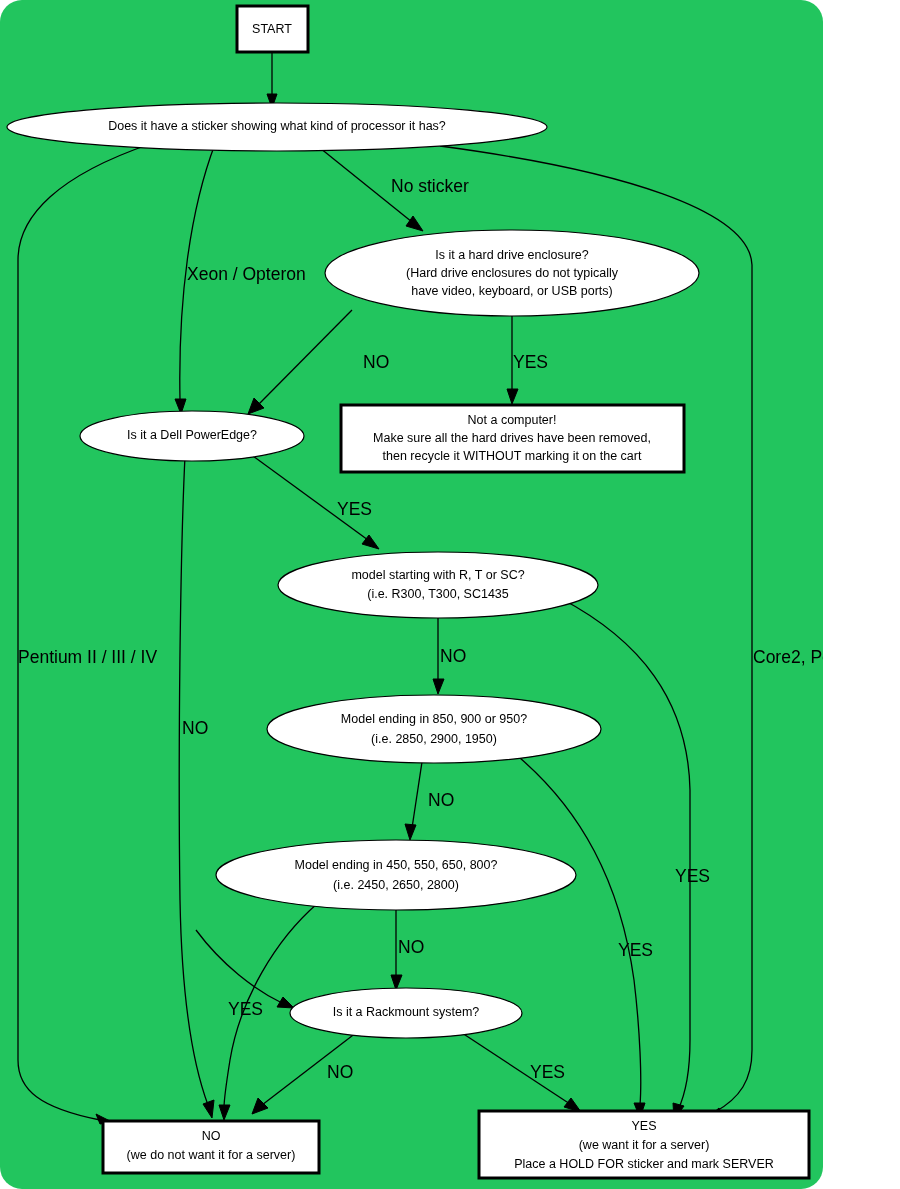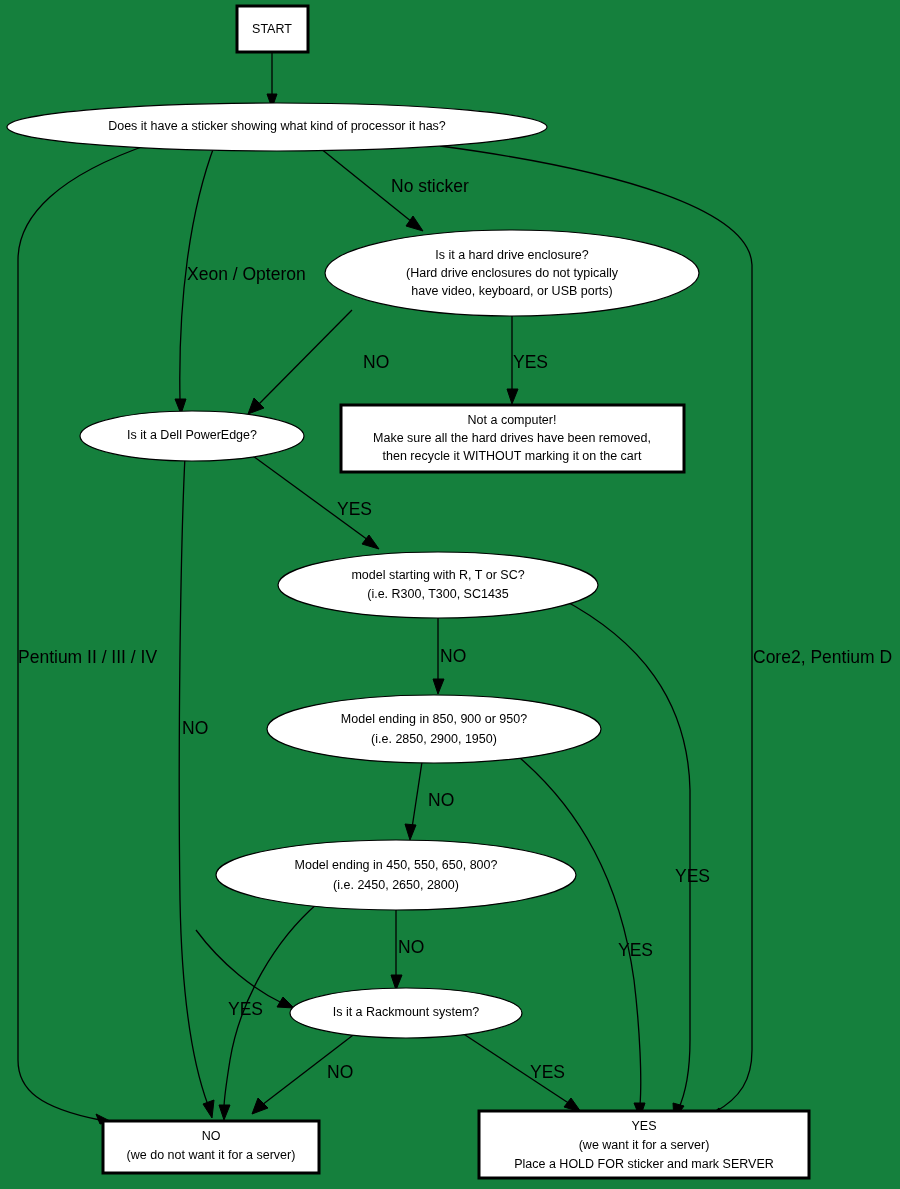--- a/index.html
+++ b/index.html
@@ -5,24 +5,25 @@
   html, body {
     margin: 0;
     padding: 0;
     background: #ffffff;
   }
   body {
     font-family: "Liberation Sans", sans-serif;
   }
   #canvas {
     position: relative;
-    width: 900px;
+    width: 823px;
     height: 1189px;
-    background: #15803d;
+    background: #22c55e;
     overflow: hidden;
+    border-radius: 22px;
   }
   #graph {
     position: absolute;
     left: 0;
     top: 0;
     width: 900px;
     height: 1189px;
   }
   .node-shape {
     fill: #ffffff;

